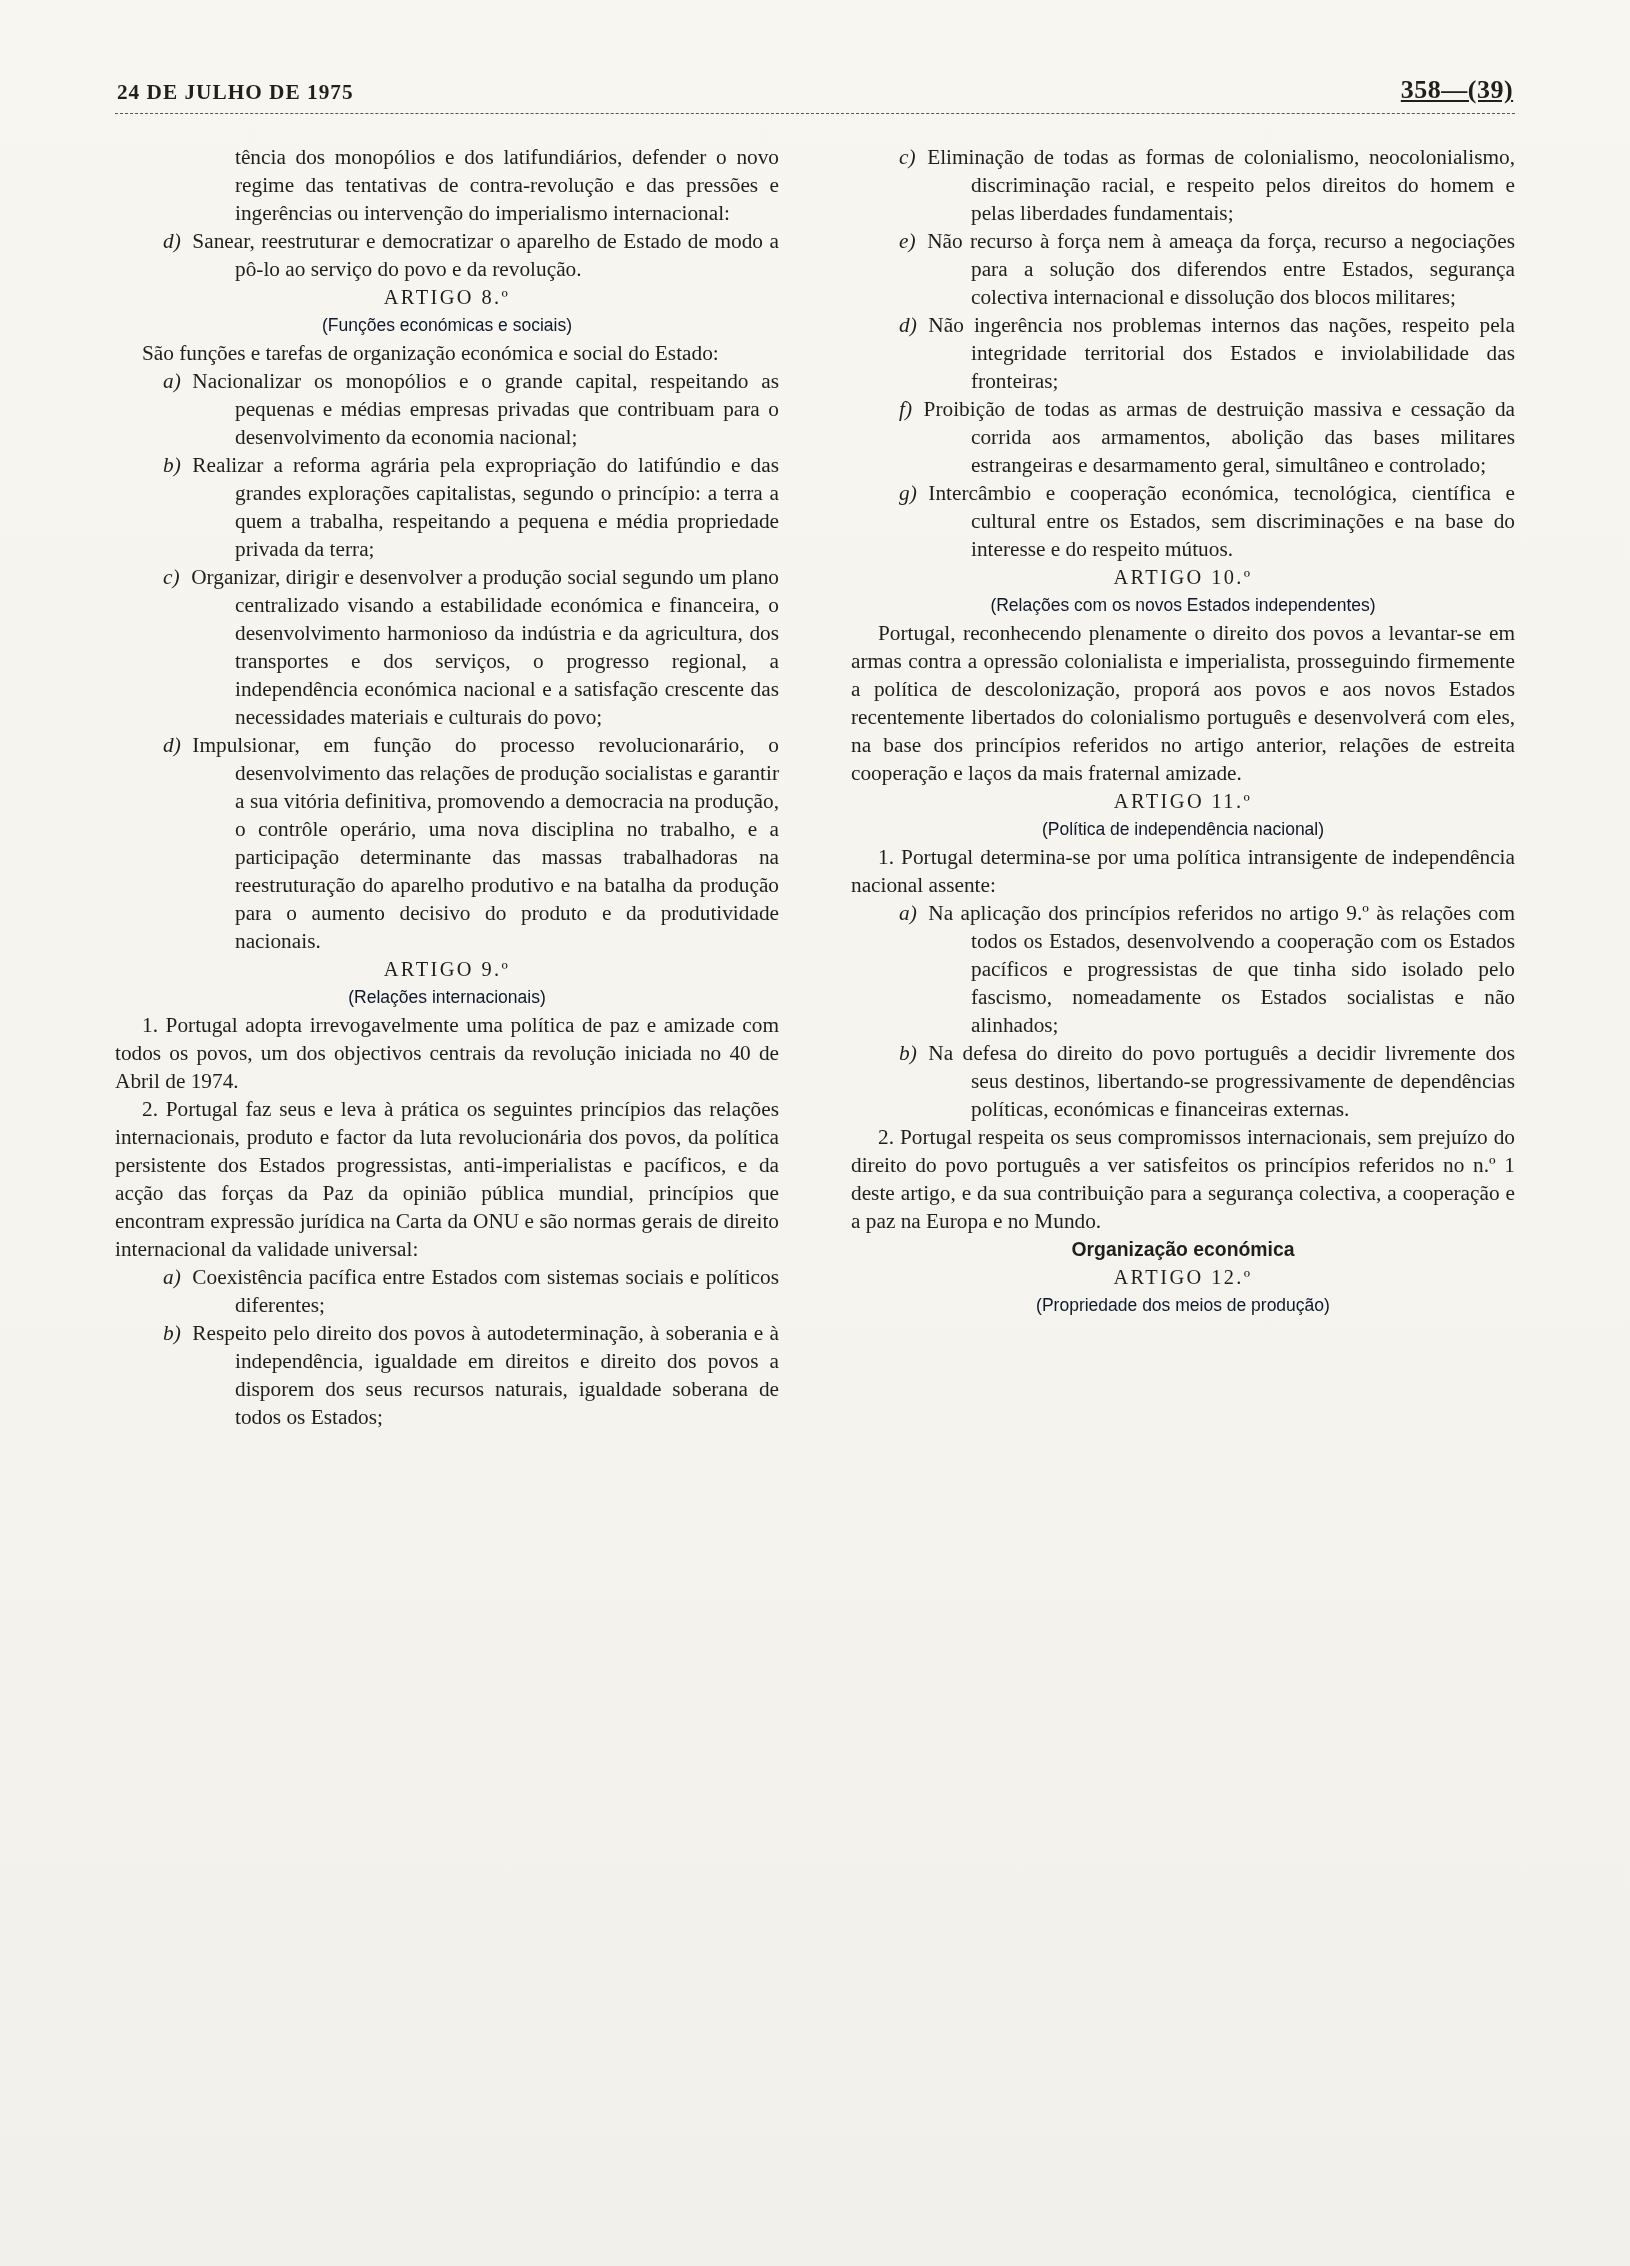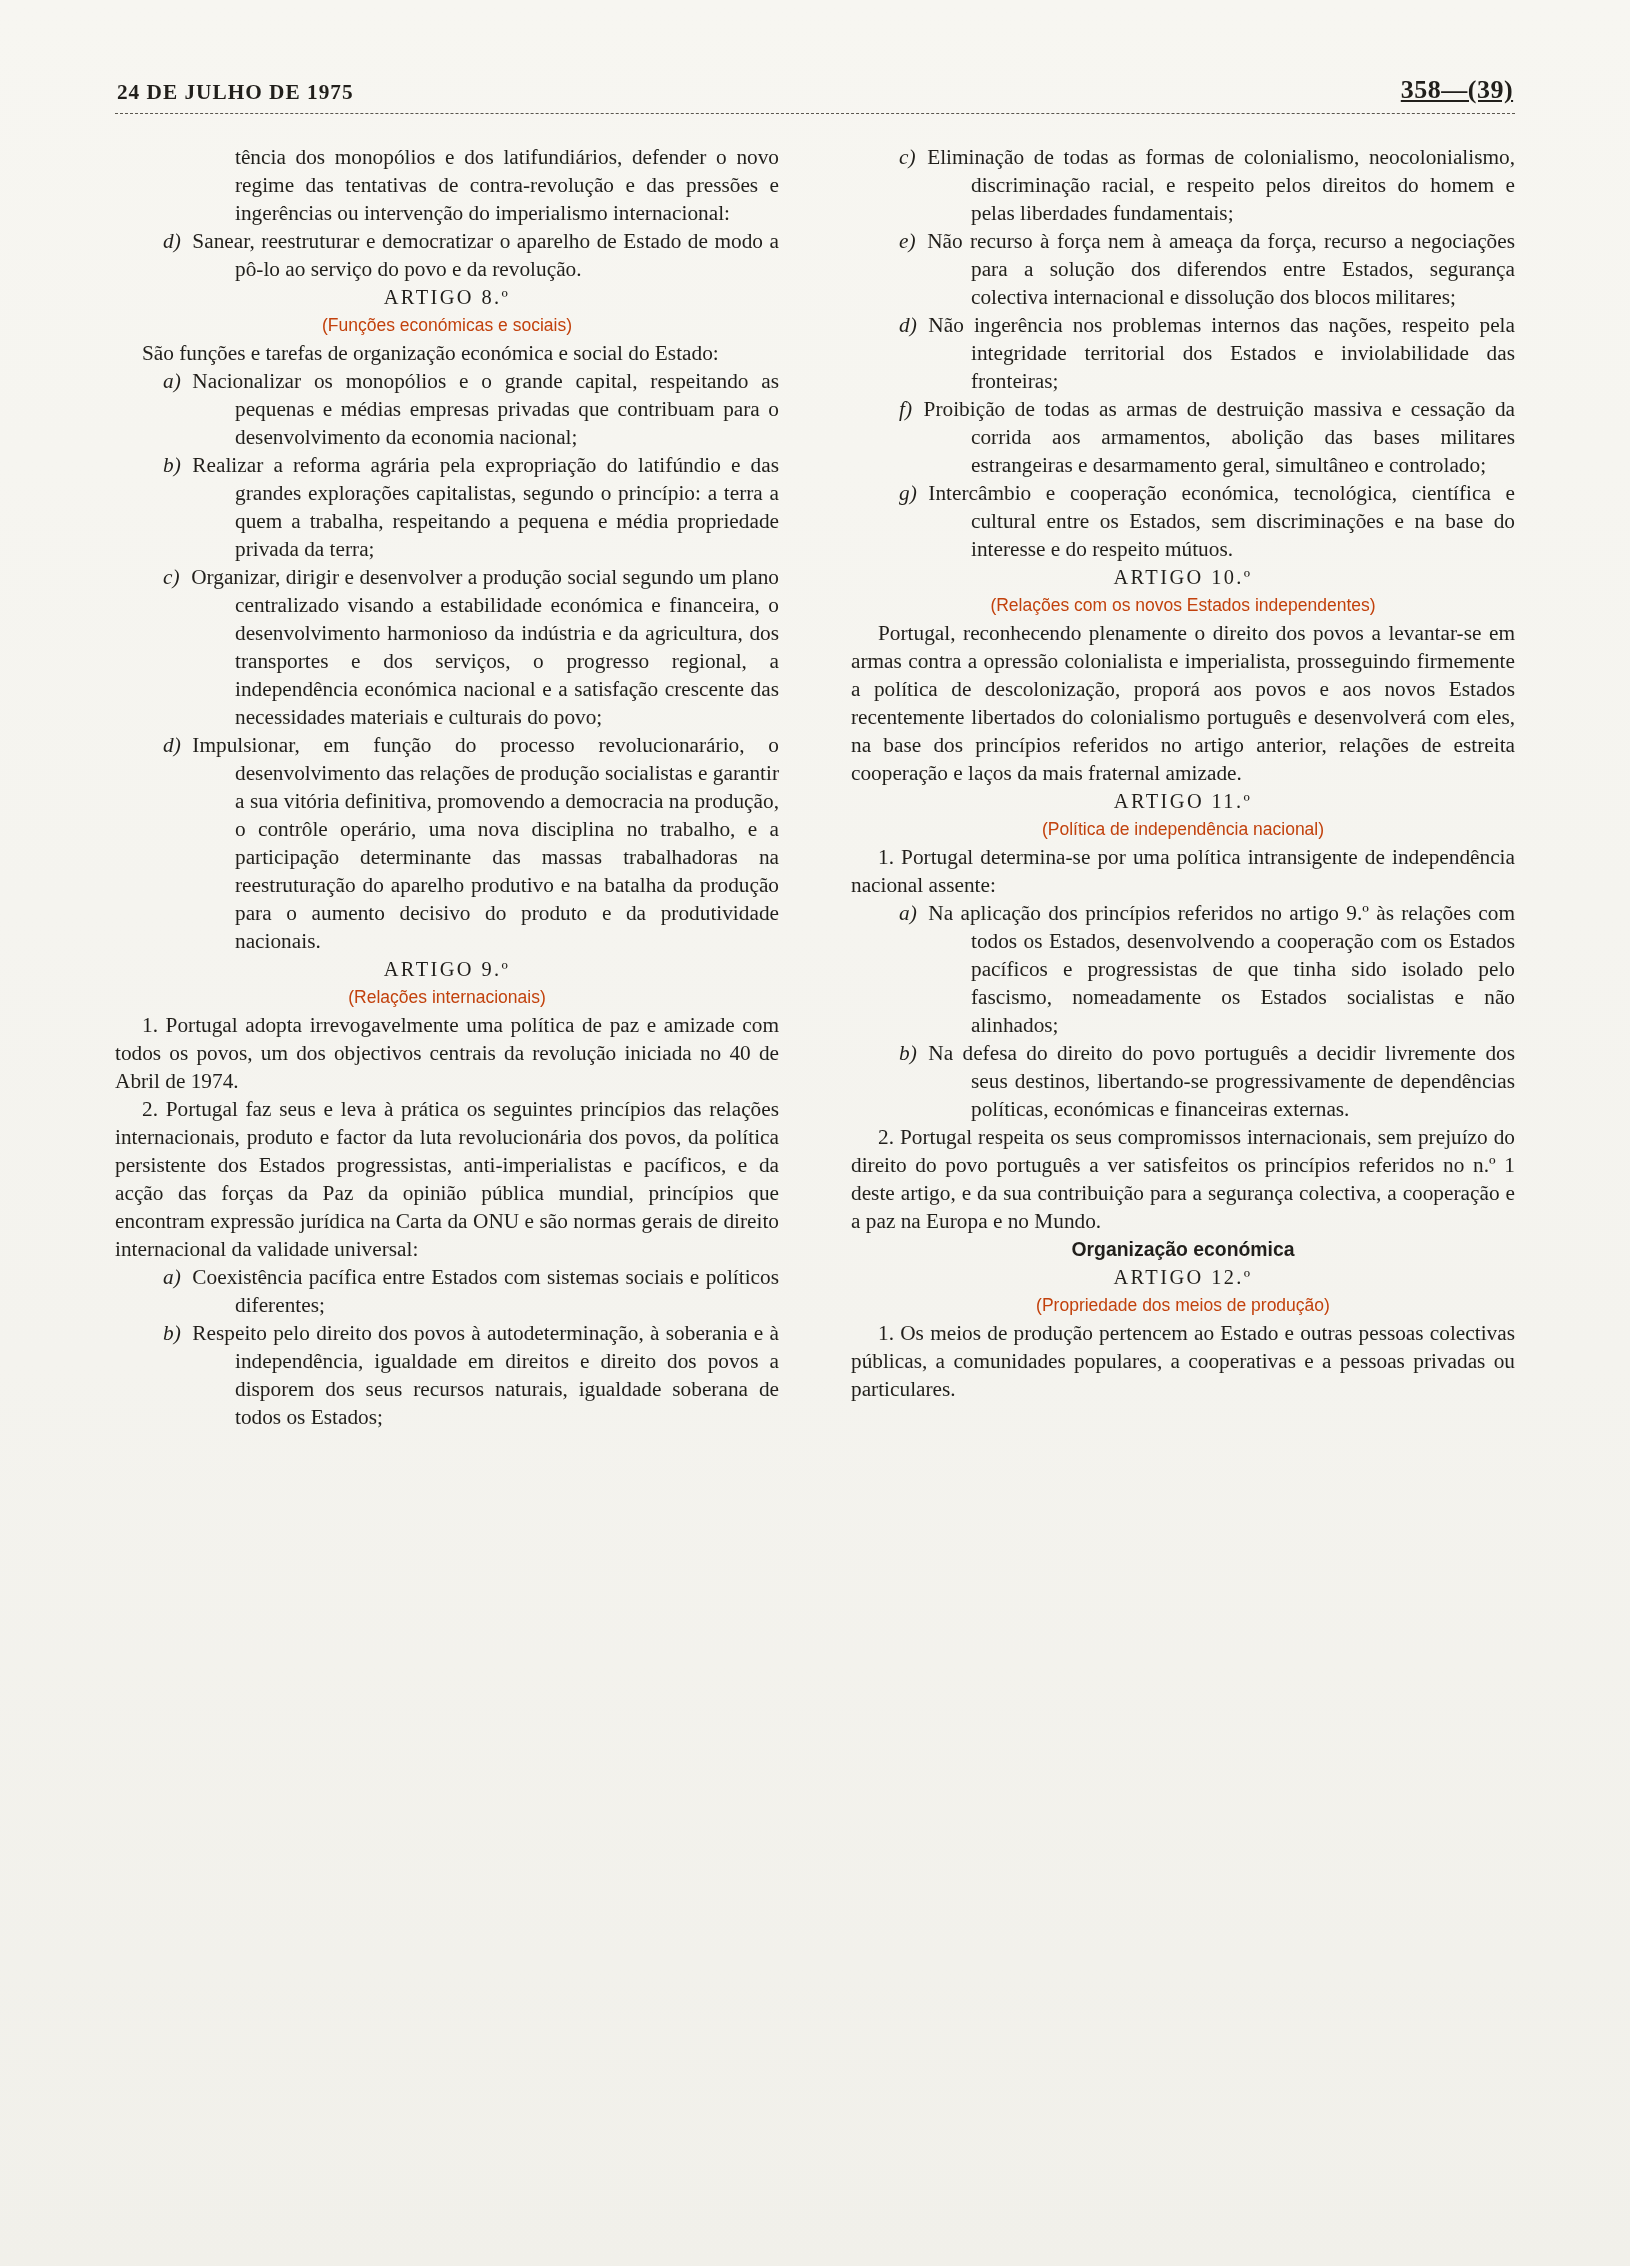--- a/index.html
+++ b/index.html
@@ -79,21 +79,21 @@
     text-indent: 0;
     margin: 31px 0 15.5px 0;
   }
   .subtitle {
     font-family: "Liberation Sans", "DejaVu Sans", sans-serif;
     font-size: 17.5px;
     font-weight: normal;
     text-align: center;
     text-indent: 0;
     margin: 0 0 19.4px 0;
-    color: #c2410c;
+    color: #0f172a;
   }
   .title {
     font-size: 23px;
     font-weight: normal;
     letter-spacing: 2.9px;
     text-align: center;
     text-indent: 0;
     margin: 37px 0 21.3px 0;
   }
   .section {
@@ -147,18 +147,17 @@
       <p class="para">Portugal, reconhecendo plenamente o direito dos povos a levantar-se em armas contra a opressão colonialista e imperialista, prosseguindo firmemente a política de descolonização, proporá aos povos e aos novos Estados recentemente libertados do colonialismo português e desenvolverá com eles, na base dos princípios referidos no artigo anterior, relações de estreita cooperação e laços da mais fraternal amizade.</p>
       <h2 class="article">ARTIGO 11.º</h2>
       <p class="subtitle">(Política de independência nacional)</p>
       <p class="para">1. Portugal determina-se por uma política intransigente de independência nacional assente:</p>
       <p class="item"><span class="lbl">a)</span><span>Na aplicação dos princípios referidos no artigo 9.º às relações com todos os Estados, desenvolvendo a cooperação com os Estados pacíficos e progressistas de que tinha sido isolado pelo fascismo, nomeadamente os Estados socialistas e não alinhados;</span></p>
       <p class="item"><span class="lbl">b)</span><span>Na defesa do direito do povo português a decidir livremente dos seus destinos, libertando-se progressivamente de dependências políticas, económicas e financeiras externas.</span></p>
       <p class="para">2. Portugal respeita os seus compromissos internacionais, sem prejuízo do direito do povo português a ver satisfeitos os princípios referidos no n.º 1 deste artigo, e da sua contribuição para a segurança colectiva, a cooperação e a paz na Europa e no Mundo.</p>
       <h3 class="section">Organização económica</h3>
       <h2 class="article">ARTIGO 12.º</h2>
       <p class="subtitle">(Propriedade dos meios de produção)</p>
-      <p class="para">1. Os meios de produção pertencem ao Estado e outras pessoas colectivas públicas, a comunidades populares, a cooperativas e a pessoas privadas ou particulares.</p>
     </section>
 
   </div>
 </div>
 
 
 </body></html>

